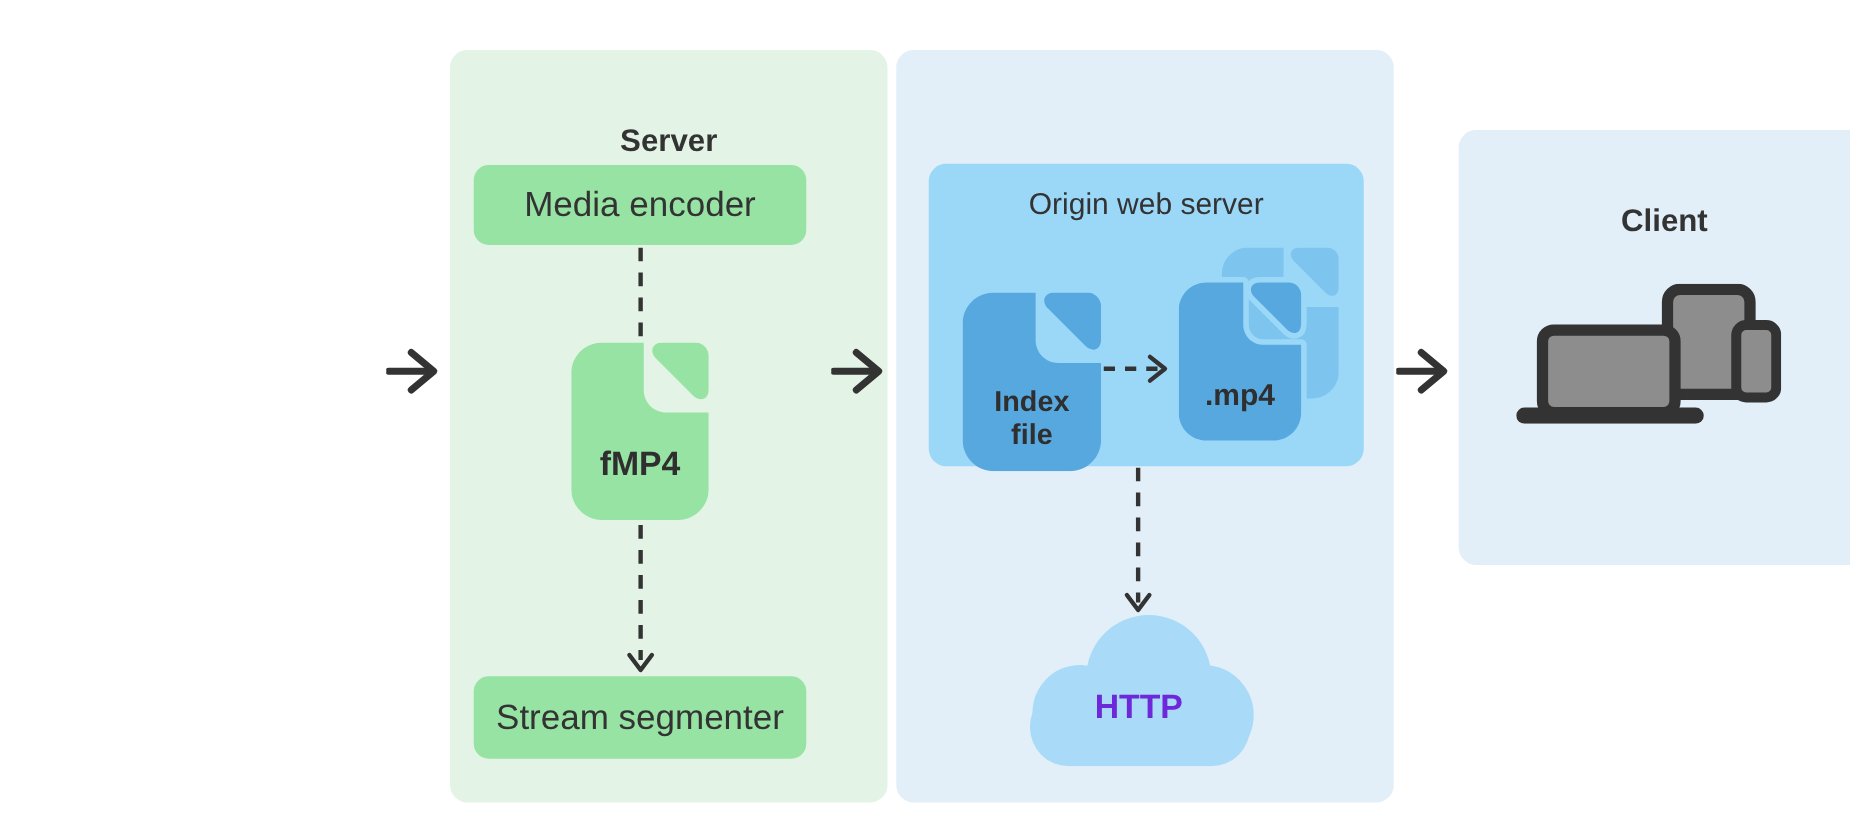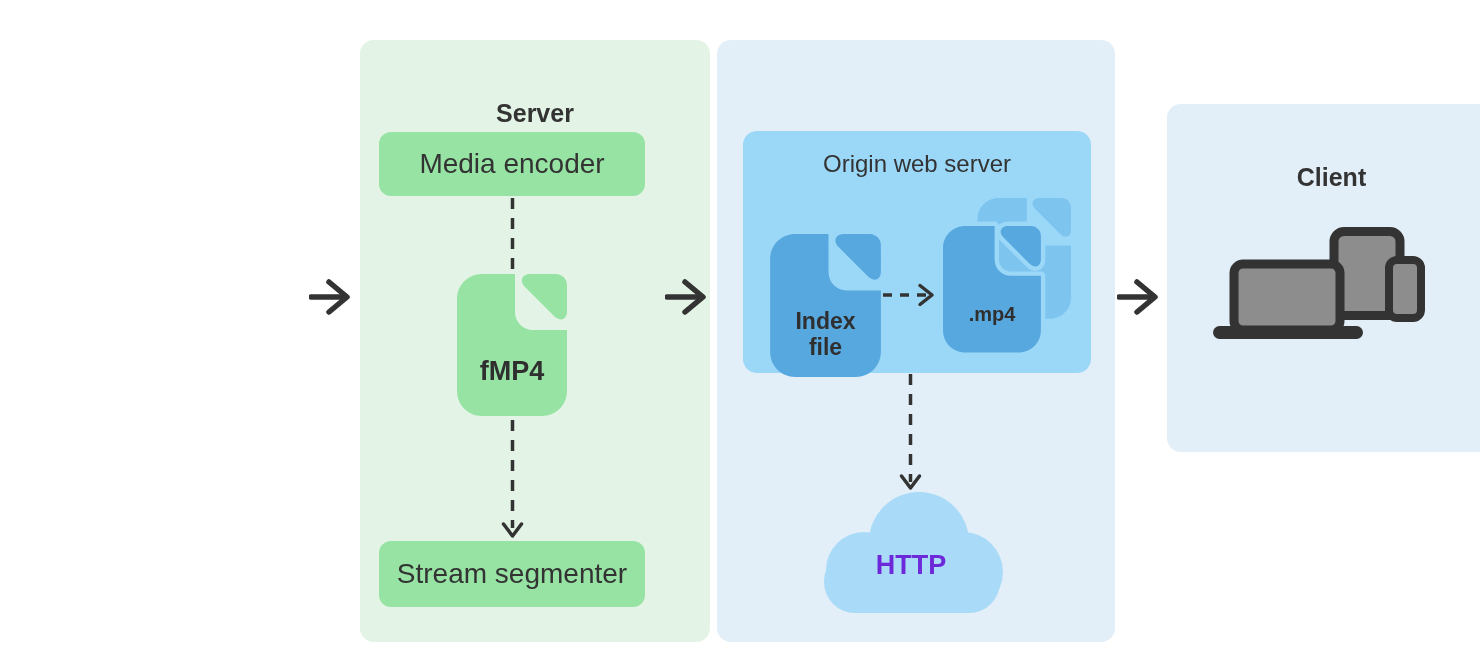--- a/index.html
+++ b/index.html
@@ -54,21 +54,21 @@
   }
   .origin-label {
     position: absolute; top: 19px; left: 0; right: 0;
     text-align: center; font-size: 24px; color: #333; line-height: 28px;
   }
   #index-icon { left: 27px; top: 71px; width: 111px; height: 143px; margin-top: 32px; }
   #index-icon .doc-label { top: 74px; font-size: 23px; line-height: 26px; padding: 0 16px; }
   #stack { position: absolute; left: 200px; top: 67px; width: 128px; height: 155px; }
   #mp4-label {
     position: absolute; left: 200px; top: 172px; width: 98px;
-    text-align: center; font-size: 20px; font-weight: bold; color: #2f2f2f;
+    text-align: center; font-size: 24px; font-weight: bold; color: #2f2f2f;
   }
 
   
   #cloud { position: absolute; left: 99px; top: 450px; width: 190px; height: 123px; }
   #cloud .cloud-label {
     position: absolute; top: 60px; left: 0; right: 0; text-align: center;
     font-size: 27px; font-weight: bold; color: #6d28d9; line-height: 30px;
   }
 
   

